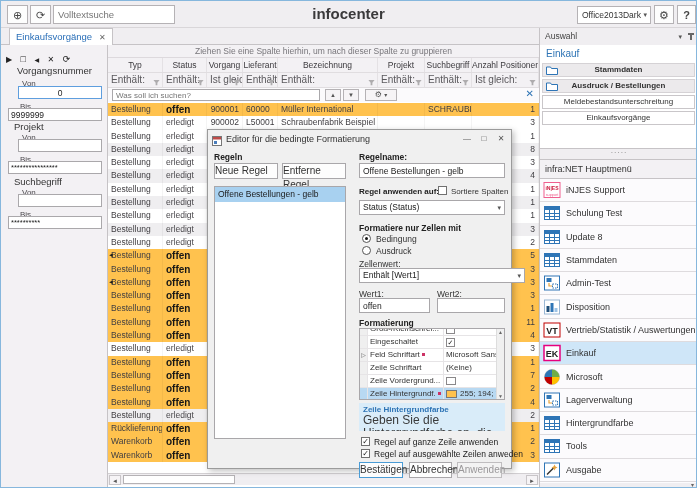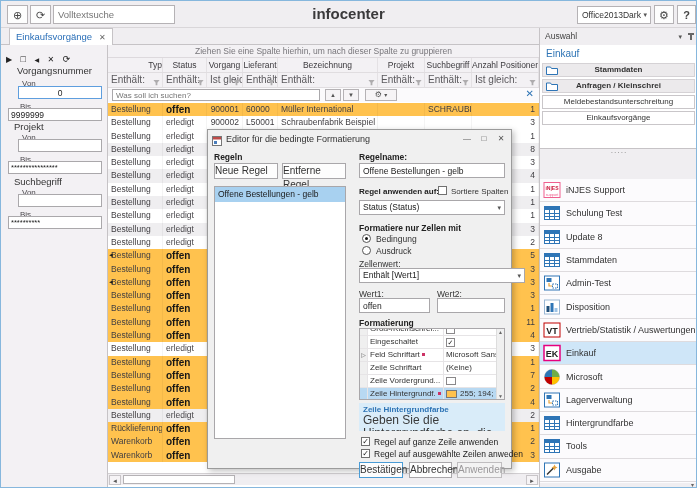--- a/index.html
+++ b/index.html
@@ -185,21 +185,21 @@
     <div class="fp-sec" style="left:13px;top:131px">Suchbegriff</div>
     <div class="fp-sub" style="left:21px;top:143px">Von</div>
     <input class="fp-in" style="left: 17px; top: 149px; width: 84px;" value="">
     <div class="fp-sub" style="left:19px;top:165px">Bis</div>
     <input class="fp-in" style="left: 7px; top: 171px; width: 94px; font-size: 7.5px;" value="**********">
   </div>
 
   <div class="grid">
     <div class="group-hint">Ziehen Sie eine Spalte hierhin, um nach dieser Spalte zu gruppieren</div>
     <div class="hdr-row" id="hdr-row">
-        <div class="hdr-cell" style="width: 55px; text-align: right;">Typ</div>
+        <div class="hdr-cell" style="width: 55px;">Typ</div>
         <div class="hdr-cell" style="width: 44px;">Status</div>
         <div class="hdr-cell" style="width: 36px;">Vorgang</div>
         <div class="hdr-cell" style="width: 35px;">Lieferant</div>
         <div class="hdr-cell" style="width: 100px;">Bezeichnung</div>
         <div class="hdr-cell" style="width: 47px;">Projekt</div>
         <div class="hdr-cell" style="width: 47px;">Suchbegriff</div>
         <div class="hdr-cell" style="width: 67px;">Anzahl Positionen</div>
       </div>
     <div class="flt-row" id="flt-row">
         <div class="flt-cell" style="width: 55px;"><span>Enthält:</span><span class="fun"><svg width="7" height="7" viewBox="0 0 8 8" xmlns="http://www.w3.org/2000/svg">
@@ -638,30 +638,31 @@
       <div class="sb-gray" style="top:18px">
         <span class="fold"><svg width="12" height="11" viewBox="0 0 12 10" xmlns="http://www.w3.org/2000/svg">
               <path d="M0.5 1.5h4l1 1.5h6v6h-11z" fill="#fff" stroke="#2e75b6"></path>
             </svg></span>
         <span>Stammdaten</span>
       </div>
       <div class="sb-gray" style="top:34px">
         <span class="fold"><svg width="12" height="11" viewBox="0 0 12 10" xmlns="http://www.w3.org/2000/svg">
               <path d="M0.5 1.5h4l1 1.5h6v6h-11z" fill="#fff" stroke="#2e75b6"></path>
             </svg></span>
-        <span>Anfragen / Kleinschrei</span>
+        <span>Ausdruck / Bestellungen</span>
       </div>
       <div class="sb-white" style="top:50px">
         <span>Meldebestandsunterschreitung</span>
       </div>
       <div class="sb-white" style="top:66px">
         <span>Einkaufsvorgänge</span>
       </div>
     </div>
     <div class="sb-split">·····</div>
+    <div class="sb-menuhead">infra:NET Hauptmenü</div>
     <div class="sb-menu" id="sidebar-menu">
         <div class="sb-item">
           <span class="ic"><svg width="18" height="18" viewBox="0 0 18 18" xmlns="http://www.w3.org/2000/svg">
               <rect x="1" y="1.5" width="16" height="15" fill="#fff" stroke="#ef5f8e"></rect>
               <text x="9" y="9" font-size="5" font-weight="bold" fill="#cc2244" text-anchor="middle">iN|ES</text>
               <text x="9" y="14.5" font-size="3.8" fill="#ef5f8e" text-anchor="middle">support</text>
             </svg></span>
           <span class="lbl">iNJES Support</span>
         </div>
         <div class="sb-item">

